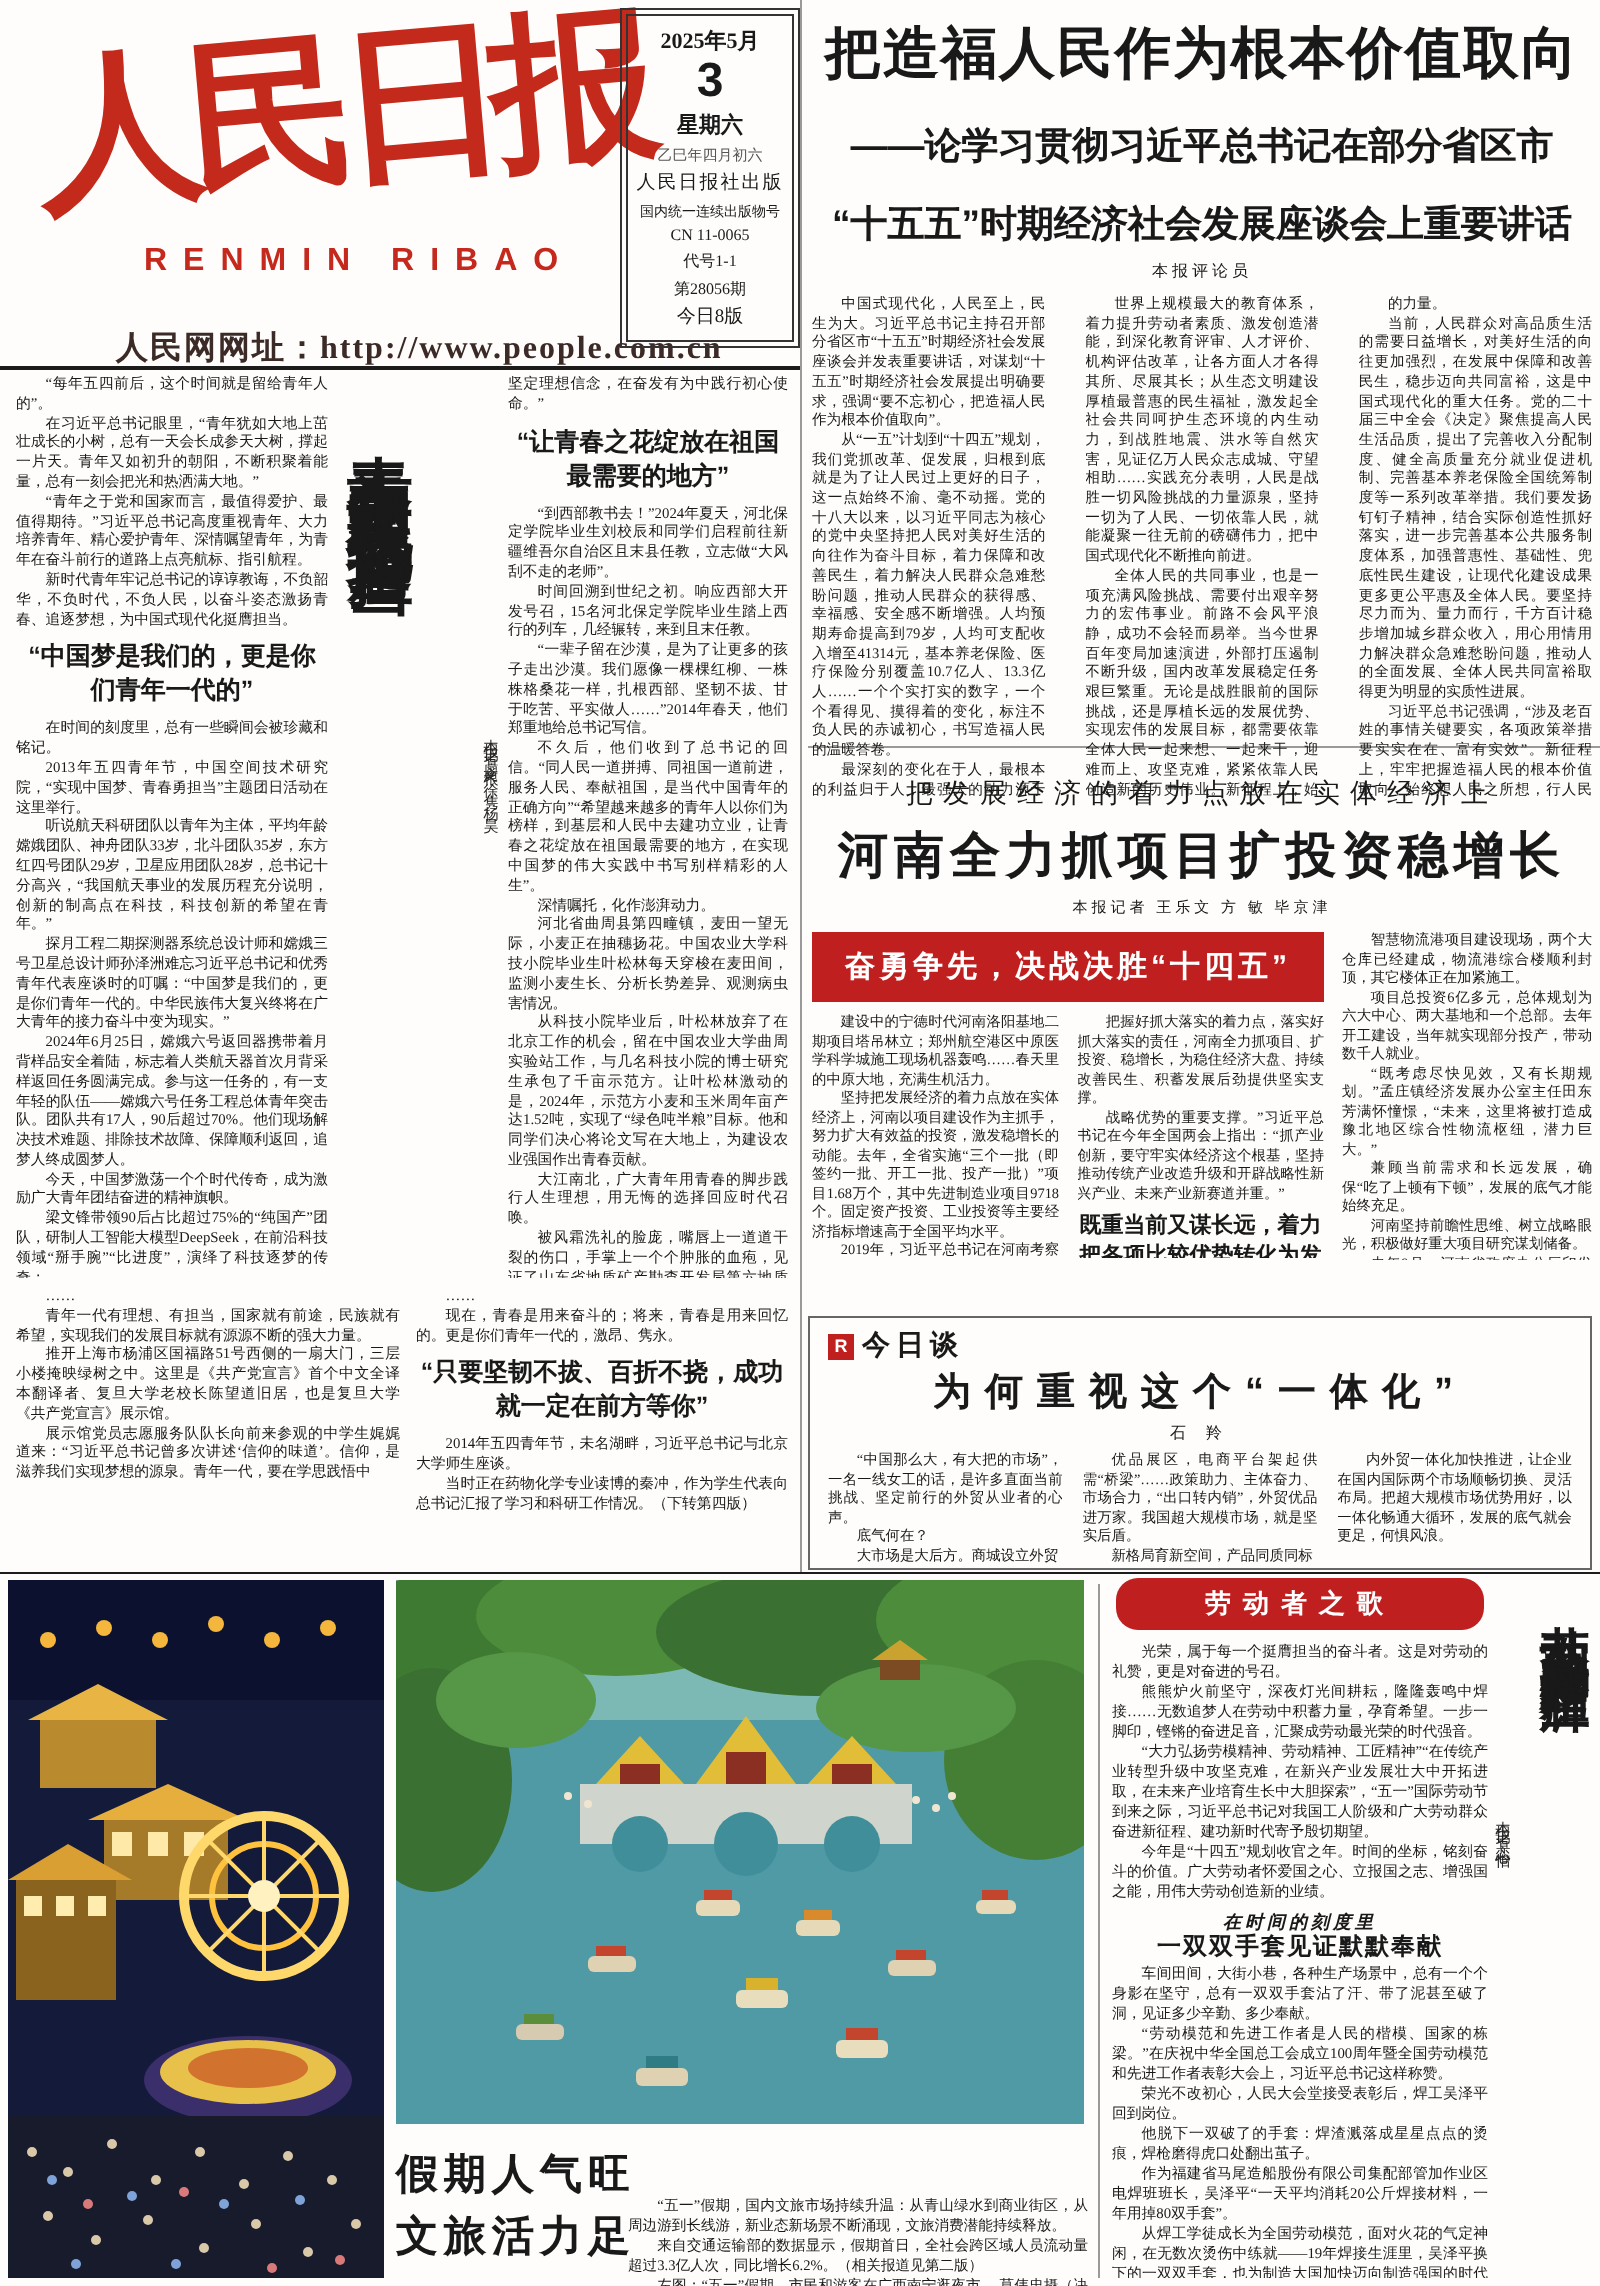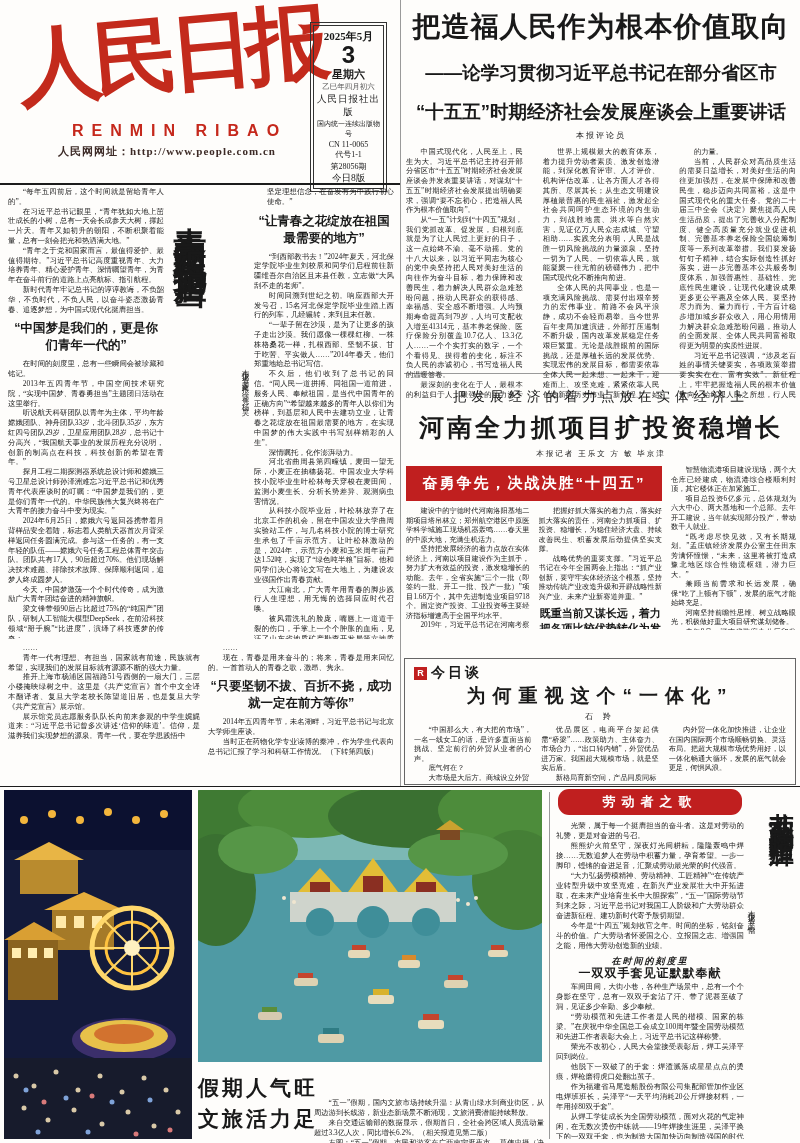--- a/index.html
+++ b/index.html
@@ -7,42 +7,42 @@
   .page{position:relative;width:800px;height:1143px;margin:0 auto;background:#fefdfb;
         font-family:"Liberation Serif",serif;color:#191919;overflow:hidden;}
   .rule{position:absolute;background:#1c1c1c;}
   .rule.thin{background:#9a9a9a;}
   
   .masthead{position:absolute;left:0;top:0;width:400px;height:182px;}
   .mast-title{position:absolute;left:18px;top:-2px;font-family:"DejaVu Serif",serif;font-weight:bold;
       font-size:84px;letter-spacing:-8px;color:#c32a1c;transform:rotate(-5deg);white-space:nowrap;}
   .mast-pinyin{position:absolute;left:72px;top:122px;color:#c5281c;font-weight:bold;
       font-size:16px;letter-spacing:8px;font-family:"Liberation Sans",sans-serif;}
-  .mast-url{position:absolute;left:58px;top:144px;font-size:11px;font-weight:bold;color:#3c2a26;letter-spacing:1px;}
-  .datebox{position:absolute;left:310px;top:22px;width:77px;height:170px;border:1px solid #333;padding:2px;}
+  .mast-url{position:absolute;left:58px;top:164px;font-size:16px;font-weight:bold;color:#3c2a26;letter-spacing:1px;}
+  .datebox{position:absolute;left:310px;top:4px;width:90px;height:170px;border:1px solid #333;padding:2px;}
   .db-in{border:1px solid #333;height:100%;display:flex;flex-direction:column;align-items:center;
       justify-content:space-evenly;text-align:center;padding:2px 0;}
   .db-ym{font-size:11px;font-weight:bold;}
   .db-day{font-size:24px;font-weight:bold;line-height:22px;font-family:"Liberation Sans",sans-serif;}
   .db-wd{font-size:11px;font-weight:bold;}
   .db-lunar{font-size:7.5px;color:#555;}
   .db-pub{font-size:9.5px;letter-spacing:1px;}
   .db-issnl{font-size:7px;}
   .db-s{font-size:8px;}
   .db-pages{font-size:9.5px;}
   
   .editorial{position:absolute;left:404px;top:2px;width:394px;}
   .ed-head{font-family:"Liberation Sans",sans-serif;font-weight:900;font-size:28px;
       letter-spacing:1px;text-align:center;margin-top:6px;white-space:nowrap;}
   .ed-sub{font-family:"Liberation Sans",sans-serif;font-weight:900;font-size:18.5px;text-align:center;margin-top:14px;white-space:nowrap;}
   .ed-byline{font-size:8px;text-align:center;letter-spacing:2px;margin:6px 0 6px;}
   .ed-cols{display:flex;gap:20px;padding:0 2px;}
   .ed-col{flex:1;height:252px;overflow:hidden;font-size:7.3px;line-height:9.7px;}
   .bp{text-indent:2em;text-align:justify;}
-  .np{text-indent:0;text-align:justify;margin-left:13px;}
+  .np{text-indent:0;text-align:justify;}
   
   .youth{position:absolute;left:0;top:187px;width:400px;}
   .y-upper{display:grid;grid-template-columns:156px 82px 1fr;height:452px;padding:0 6px 0 8px;column-gap:4px;}
   .y-col{overflow:hidden;font-size:7.4px;line-height:9.8px;}
   .v-zone{position:relative;}
   .v-head{position:absolute;left:2px;top:14px;writing-mode:vertical-rl;font-family:"Liberation Sans",sans-serif;
       font-weight:900;font-size:33px;letter-spacing:4px;line-height:40px;}
   .v-byline{position:absolute;right:0;top:176px;writing-mode:vertical-rl;font-size:7.5px;letter-spacing:2px;color:#222;}
   .inhead{font-family:"Liberation Sans",sans-serif;font-weight:900;font-size:12.5px;line-height:17px;
       text-align:center;margin:6px 0 5px;}
@@ -192,21 +192,21 @@
     <div class="y-lower">
       <div class="y-col">
           <p class="bp">……</p>
           <p class="bp">青年一代有理想、有担当，国家就有前途，民族就有希望，实现我们的发展目标就有源源不断的强大力量。</p>
           <p class="bp">推开上海市杨浦区国福路51号西侧的一扇大门，三层小楼掩映绿树之中。这里是《共产党宣言》首个中文全译本翻译者、复旦大学老校长陈望道旧居，也是复旦大学《共产党宣言》展示馆。</p>
           <p class="bp">展示馆党员志愿服务队队长向前来参观的中学生娓娓道来：“习近平总书记曾多次讲述‘信仰的味道’。信仰，是滋养我们实现梦想的源泉。青年一代，要在学思践悟中</p>
         </div>
       <div class="y-col">
         <div>
             <p class="bp">……</p>
-            <p class="bp">现在，青春是用来奋斗的；将来，青春是用来回忆的。一首首动人的青春之歌，激昂、隽永。</p>
+            <p class="bp">现在，青春是用来奋斗的；将来，青春是用来回忆的。更是你们青年一代的，激昂、隽永。</p>
           </div>
         <h3 class="inhead">“只要坚韧不拔、百折不挠，成功就一定在前方等你”</h3>
         <div>
             <p class="bp">2014年五四青年节，未名湖畔，习近平总书记与北京大学师生座谈。</p>
             <p class="bp">当时正在药物化学专业读博的秦冲，作为学生代表向总书记汇报了学习和科研工作情况。（下转第四版）</p>
           </div>
       </div>
     </div>
   </div>
 

